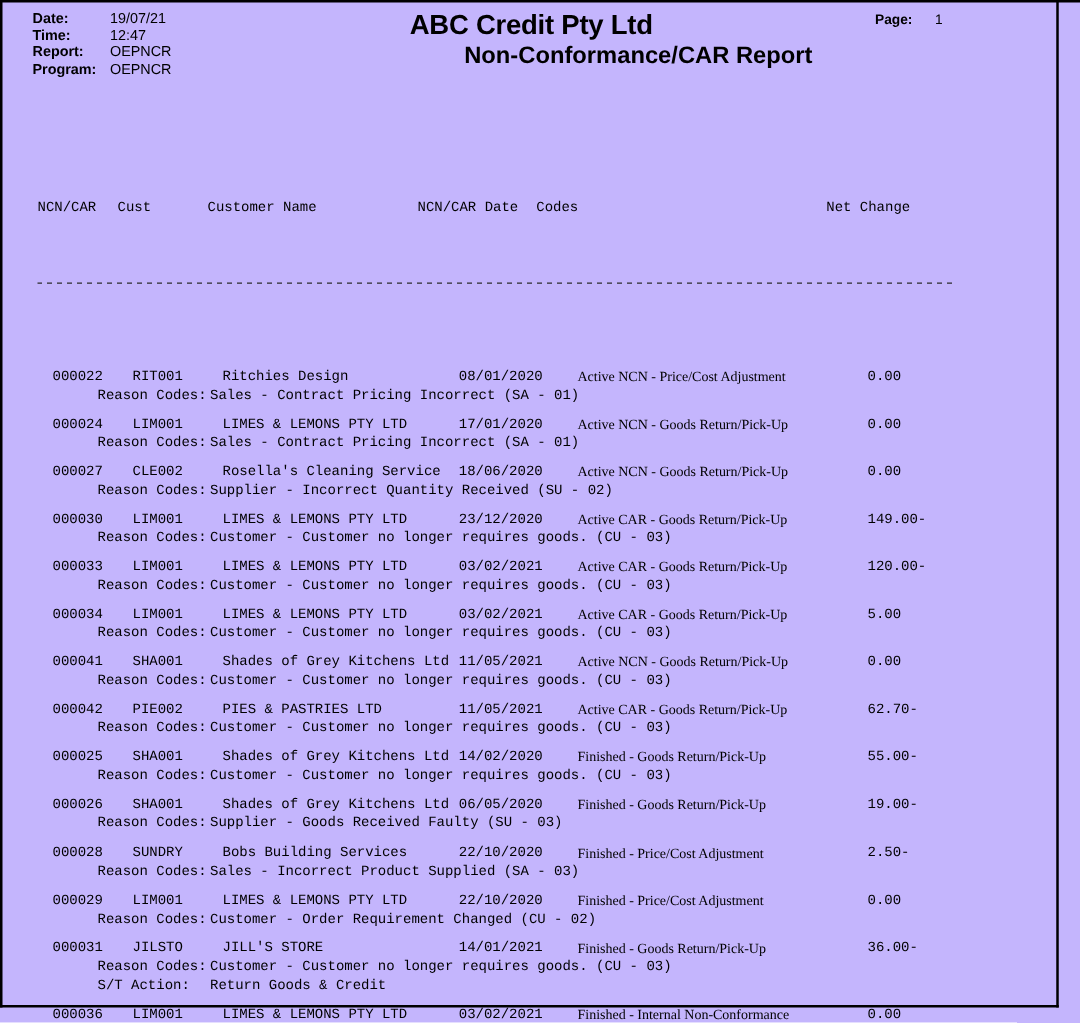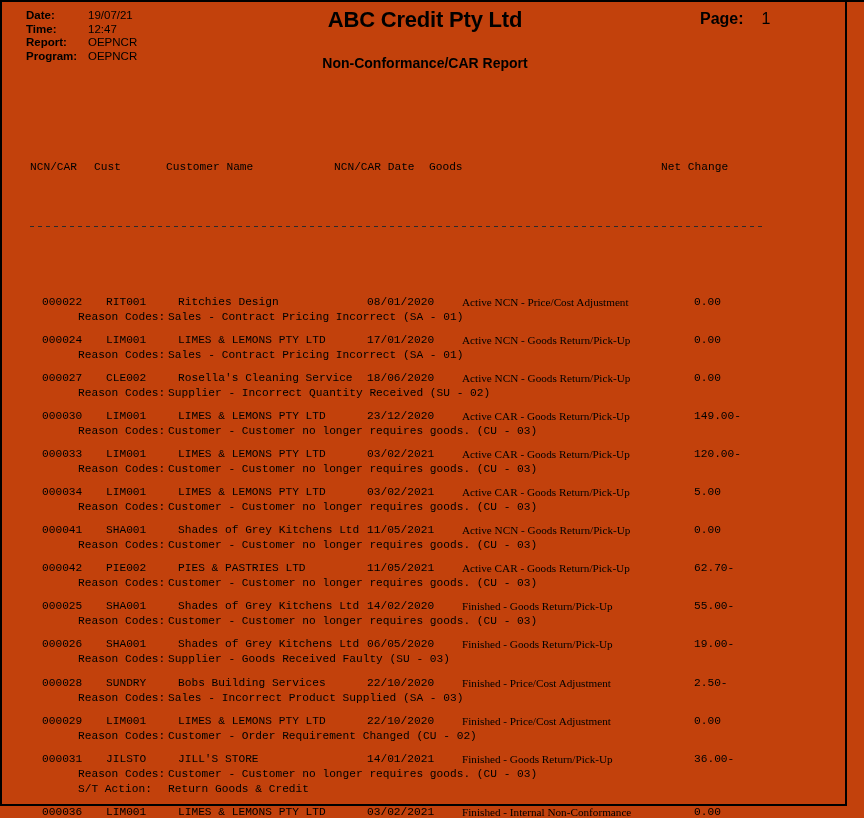--- a/index.html
+++ b/index.html
@@ -9,21 +9,21 @@
     background: #ffffff;
   }
   body {
     font-family: "Liberation Sans", sans-serif;
     color: #000000;
   }
   #page {
     position: relative;
     width: 864px;
     height: 818px;
-    background: #c2410c;
+    background: #c4b5fd;
     box-sizing: border-box;
     overflow: hidden;
   }
   
   .frame-top {
     position: absolute;
     left: 0; top: 0;
     width: 864px; height: 2px;
     background: #000000;
   }
@@ -77,32 +77,33 @@
   }
   .doc-title {
     font-family: "Liberation Sans", sans-serif;
     font-size: 22px;
     font-weight: bold;
     letter-spacing: -0.2px;
     line-height: 26px;
   }
   .doc-subtitle {
     font-family: "Liberation Sans", sans-serif;
-    font-size: 14px;
+    font-size: 19px;
     font-weight: bold;
     line-height: 20px;
-    margin-top: 20px;
+    margin-top: 2px;
+    text-align: right;
   }
 
   .page-num {
     position: absolute;
     left: 700px;
     top: 10px;
     font-family: "Liberation Sans", sans-serif;
-    font-size: 16px;
+    font-size: 11px;
     font-weight: bold;
     white-space: pre;
   }
   .page-num .pn-value {
     display: inline-block;
     margin-left: 18px;
     font-weight: normal;
   }
 
   
@@ -175,21 +176,21 @@
   <div class="title-block">
     <div class="doc-title">ABC Credit Pty Ltd</div>
     <div class="doc-subtitle">Non-Conformance/CAR Report</div>
   </div>
 
   <div class="page-num"><span>Page:</span><span class="pn-value">1</span></div>
 
   <div class="report">
 
     
-    <div class="line"><span class="hdr-id c">NCN/CAR</span><span class="hdr-cust c">Cust</span><span class="hdr-name c">Customer Name</span><span class="hdr-date c">NCN/CAR Date</span><span class="hdr-type c">Goods</span><span class="hdr-net c">Net Change</span></div>
+    <div class="line"><span class="hdr-id c">NCN/CAR</span><span class="hdr-cust c">Cust</span><span class="hdr-name c">Customer Name</span><span class="hdr-date c">NCN/CAR Date</span><span class="hdr-type c">Codes</span><span class="hdr-net c">Net Change</span></div>
 
     <div class="rule-dash"></div>
 
     
     <div id="detail-rows"><div><div class="line"><span class="c col-id">000022</span><span class="c col-cust">RIT001</span><span class="c col-name">Ritchies Design</span><span class="c col-date">08/01/2020</span><span class="c col-type">Active NCN - Price/Cost Adjustment</span><span class="c col-net">0.00</span></div><div class="line"><span class="indent-reason"></span><span class="reason-label">Reason Codes:</span><span>Sales - Contract Pricing Incorrect (SA - 01)</span></div><div class="line halfblank"></div></div><div><div class="line"><span class="c col-id">000024</span><span class="c col-cust">LIM001</span><span class="c col-name">LIMES &amp; LEMONS PTY LTD</span><span class="c col-date">17/01/2020</span><span class="c col-type">Active NCN - Goods Return/Pick-Up</span><span class="c col-net">0.00</span></div><div class="line"><span class="indent-reason"></span><span class="reason-label">Reason Codes:</span><span>Sales - Contract Pricing Incorrect (SA - 01)</span></div><div class="line halfblank"></div></div><div><div class="line"><span class="c col-id">000027</span><span class="c col-cust">CLE002</span><span class="c col-name">Rosella's Cleaning Service</span><span class="c col-date">18/06/2020</span><span class="c col-type">Active NCN - Goods Return/Pick-Up</span><span class="c col-net">0.00</span></div><div class="line"><span class="indent-reason"></span><span class="reason-label">Reason Codes:</span><span>Supplier - Incorrect Quantity Received (SU - 02)</span></div><div class="line halfblank"></div></div><div><div class="line"><span class="c col-id">000030</span><span class="c col-cust">LIM001</span><span class="c col-name">LIMES &amp; LEMONS PTY LTD</span><span class="c col-date">23/12/2020</span><span class="c col-type">Active CAR - Goods Return/Pick-Up</span><span class="c col-net">149.00-</span></div><div class="line"><span class="indent-reason"></span><span class="reason-label">Reason Codes:</span><span>Customer - Customer no longer requires goods. (CU - 03)</span></div><div class="line halfblank"></div></div><div><div class="line"><span class="c col-id">000033</span><span class="c col-cust">LIM001</span><span class="c col-name">LIMES &amp; LEMONS PTY LTD</span><span class="c col-date">03/02/2021</span><span class="c col-type">Active CAR - Goods Return/Pick-Up</span><span class="c col-net">120.00-</span></div><div class="line"><span class="indent-reason"></span><span class="reason-label">Reason Codes:</span><span>Customer - Customer no longer requires goods. (CU - 03)</span></div><div class="line halfblank"></div></div><div><div class="line"><span class="c col-id">000034</span><span class="c col-cust">LIM001</span><span class="c col-name">LIMES &amp; LEMONS PTY LTD</span><span class="c col-date">03/02/2021</span><span class="c col-type">Active CAR - Goods Return/Pick-Up</span><span class="c col-net">5.00</span></div><div class="line"><span class="indent-reason"></span><span class="reason-label">Reason Codes:</span><span>Customer - Customer no longer requires goods. (CU - 03)</span></div><div class="line halfblank"></div></div><div><div class="line"><span class="c col-id">000041</span><span class="c col-cust">SHA001</span><span class="c col-name">Shades of Grey Kitchens Ltd</span><span class="c col-date">11/05/2021</span><span class="c col-type">Active NCN - Goods Return/Pick-Up</span><span class="c col-net">0.00</span></div><div class="line"><span class="indent-reason"></span><span class="reason-label">Reason Codes:</span><span>Customer - Customer no longer requires goods. (CU - 03)</span></div><div class="line halfblank"></div></div><div><div class="line"><span class="c col-id">000042</span><span class="c col-cust">PIE002</span><span class="c col-name">PIES &amp; PASTRIES LTD</span><span class="c col-date">11/05/2021</span><span class="c col-type">Active CAR - Goods Return/Pick-Up</span><span class="c col-net">62.70-</span></div><div class="line"><span class="indent-reason"></span><span class="reason-label">Reason Codes:</span><span>Customer - Customer no longer requires goods. (CU - 03)</span></div><div class="line halfblank"></div></div><div><div class="line"><span class="c col-id">000025</span><span class="c col-cust">SHA001</span><span class="c col-name">Shades of Grey Kitchens Ltd</span><span class="c col-date">14/02/2020</span><span class="c col-type">Finished - Goods Return/Pick-Up</span><span class="c col-net">55.00-</span></div><div class="line"><span class="indent-reason"></span><span class="reason-label">Reason Codes:</span><span>Customer - Customer no longer requires goods. (CU - 03)</span></div><div class="line halfblank"></div></div><div><div class="line"><span class="c col-id">000026</span><span class="c col-cust">SHA001</span><span class="c col-name">Shades of Grey Kitchens Ltd</span><span class="c col-date">06/05/2020</span><span class="c col-type">Finished - Goods Return/Pick-Up</span><span class="c col-net">19.00-</span></div><div class="line"><span class="indent-reason"></span><span class="reason-label">Reason Codes:</span><span>Supplier - Goods Received Faulty (SU - 03)</span></div><div class="line halfblank"></div></div><div><div class="line"><span class="c col-id">000028</span><span class="c col-cust">SUNDRY</span><span class="c col-name">Bobs Building Services</span><span class="c col-date">22/10/2020</span><span class="c col-type">Finished - Price/Cost Adjustment</span><span class="c col-net">2.50-</span></div><div class="line"><span class="indent-reason"></span><span class="reason-label">Reason Codes:</span><span>Sales - Incorrect Product Supplied (SA - 03)</span></div><div class="line halfblank"></div></div><div><div class="line"><span class="c col-id">000029</span><span class="c col-cust">LIM001</span><span class="c col-name">LIMES &amp; LEMONS PTY LTD</span><span class="c col-date">22/10/2020</span><span class="c col-type">Finished - Price/Cost Adjustment</span><span class="c col-net">0.00</span></div><div class="line"><span class="indent-reason"></span><span class="reason-label">Reason Codes:</span><span>Customer - Order Requirement Changed (CU - 02)</span></div><div class="line halfblank"></div></div><div><div class="line"><span class="c col-id">000031</span><span class="c col-cust">JILSTO</span><span class="c col-name">JILL'S STORE</span><span class="c col-date">14/01/2021</span><span class="c col-type">Finished - Goods Return/Pick-Up</span><span class="c col-net">36.00-</span></div><div class="line"><span class="indent-reason"></span><span class="reason-label">Reason Codes:</span><span>Customer - Customer no longer requires goods. (CU - 03)</span></div><div class="line"><span class="indent-reason"></span><span class="reason-label">S/T Action:</span><span>Return Goods &amp; Credit</span></div><div class="line halfblank"></div></div><div><div class="line"><span class="c col-id">000036</span><span class="c col-cust">LIM001</span><span class="c col-name">LIMES &amp; LEMONS PTY LTD</span><span class="c col-date">03/02/2021</span><span class="c col-type">Finished - Internal Non-Conformance</span><span class="c col-net">0.00</span></div></div></div>
 
     
 
     
 

